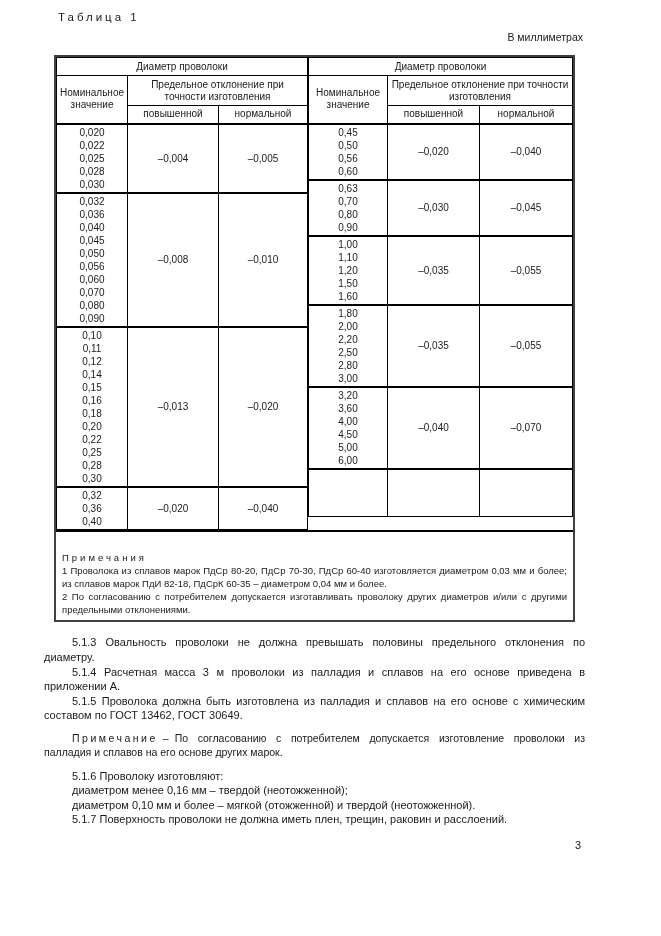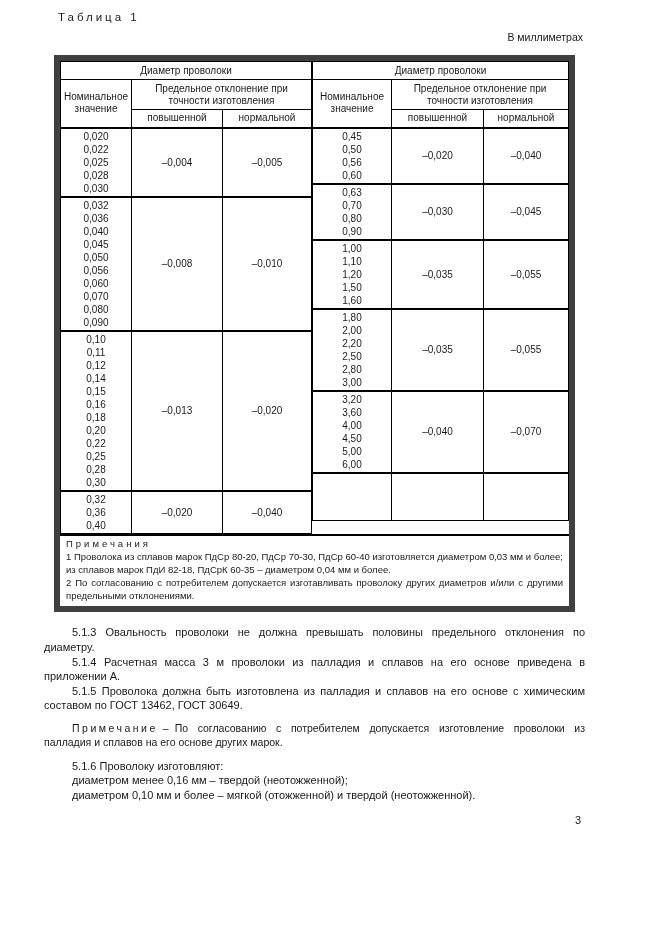--- a/index.html
+++ b/index.html
@@ -24,21 +24,21 @@
     letter-spacing:3px;
   }
   .units-label {
     margin:0 78px 12px 0;
     text-align:right;
     font-size:10.5px;
   }
   .gost-table {
     margin-left:54px;
     width:521px;
-    border:6px solid #404040;
+    border:2px solid #404040;
   }
   .tables-row { display:flex; }
   table.t {
     border-collapse:collapse;
     table-layout:fixed;
     height:460px;
     font-size:10px;
   }
   table.t-left  { width:252px; }
   table.t-right { flex:1; width:265px; border-left:1px solid #000; }
@@ -54,21 +54,21 @@
   .t thead tr.h2 { height:30px; }
   .t thead tr.h3 { height:18px; }
   .t tbody tr { border-top:2px solid #000; }
   .t td.nom {
     white-space:pre-line;
     line-height:13px;
   }
   .t td { line-height:13px; }
   .notes {
     border-top:2px solid #000;
-    padding:2px 6px 4px 6px;
+    padding:20px 6px 4px 6px;
     font-size:9.5px;
     line-height:12.8px;
   }
   .notes-title { letter-spacing:3px; margin-bottom:1px; }
   .note-line { text-align:justify; }
   .body-text { margin:13px 76px 0 44px; }
   .body-text p {
     font-size:11px;
     line-height:14.6px;
     text-indent:28px;
@@ -251,17 +251,18 @@
   </div>
 
   <div class="body-text">
     <p>5.1.3 Овальность проволоки не должна превышать половины предельного отклонения по диаметру.</p>
     <p>5.1.4 Расчетная масса 3 м проволоки из палладия и сплавов на его основе приведена в приложении А.</p>
     <p>5.1.5 Проволока должна быть изготовлена из палладия и сплавов на его основе с химическим составом по ГОСТ 13462, ГОСТ 30649.</p>
     <p class="note-para"><span class="spaced">Примечание</span><span class="nsep">–</span><span>По согласованию с потребителем допускается изготовление проволоки из палладия и сплавов на его основе других марок.</span></p>
     <p>5.1.6 Проволоку изготовляют:</p>
     <p>диаметром менее 0,16 мм – твердой (неотожженной);</p>
     <p>диаметром 0,10 мм и более – мягкой (отожженной) и твердой (неотожженной).</p>
+    <p>5.1.7 Поверхность проволоки не должна иметь плен, трещин, раковин и расслоений.</p>
   </div>
 
   <div class="page-num">3</div>
 
 </div>
 
 </body></html>

